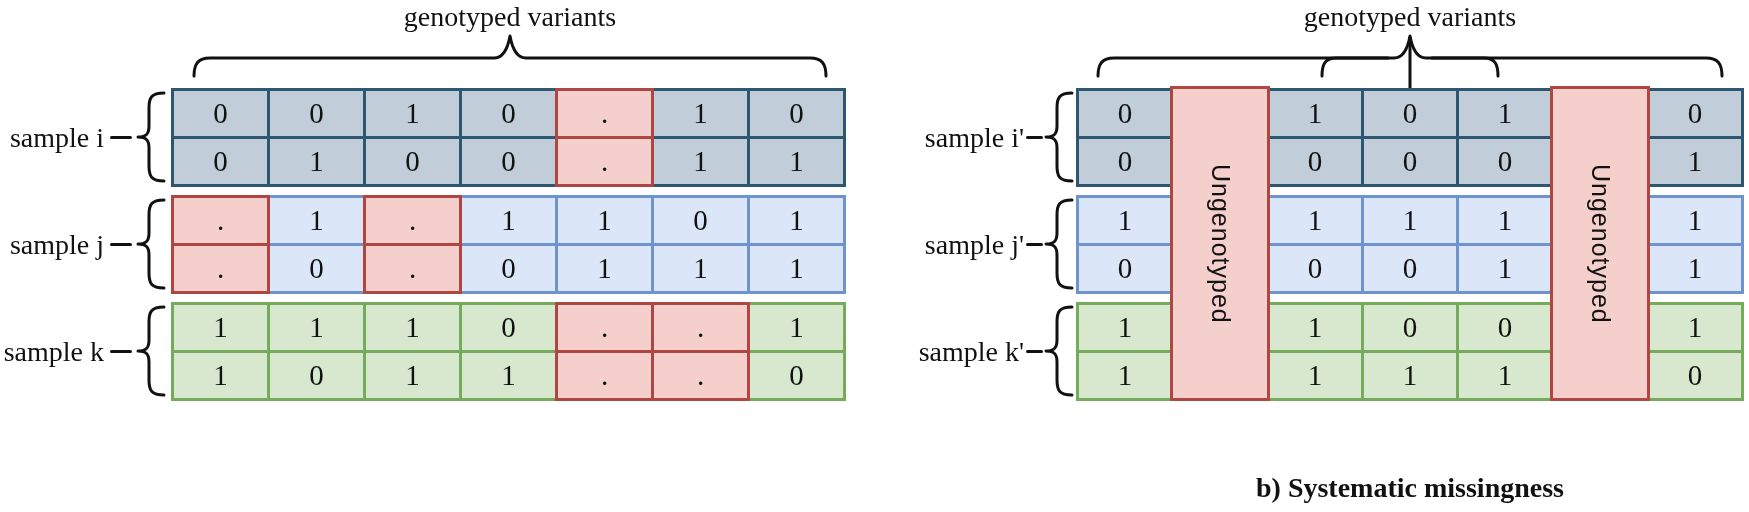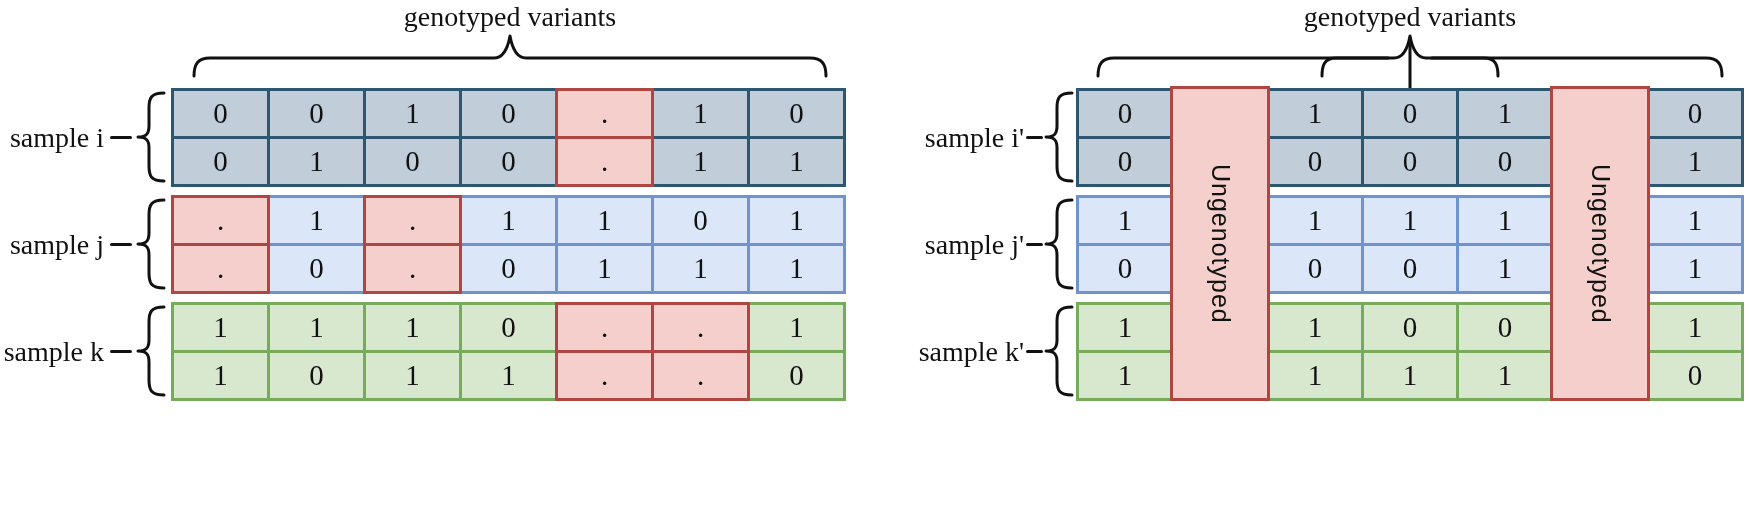--- a/index.html
+++ b/index.html
@@ -238,14 +238,15 @@
         </div>
       </div>
       <div class="ungeno-bar" style="left: 1170px; top: 86px; width: 100px; height: 315px;">
         <div class="ungeno-text">Ungenotyped</div>
       </div>
       <div class="ungeno-bar" style="left: 1550px; top: 86px; width: 100px; height: 315px;">
         <div class="ungeno-text">Ungenotyped</div>
       </div>
     </div>
 
+  <div class="caption" style="left:1410px">b) Systematic missingness</div>
 
 </div>
 
 </body></html>

